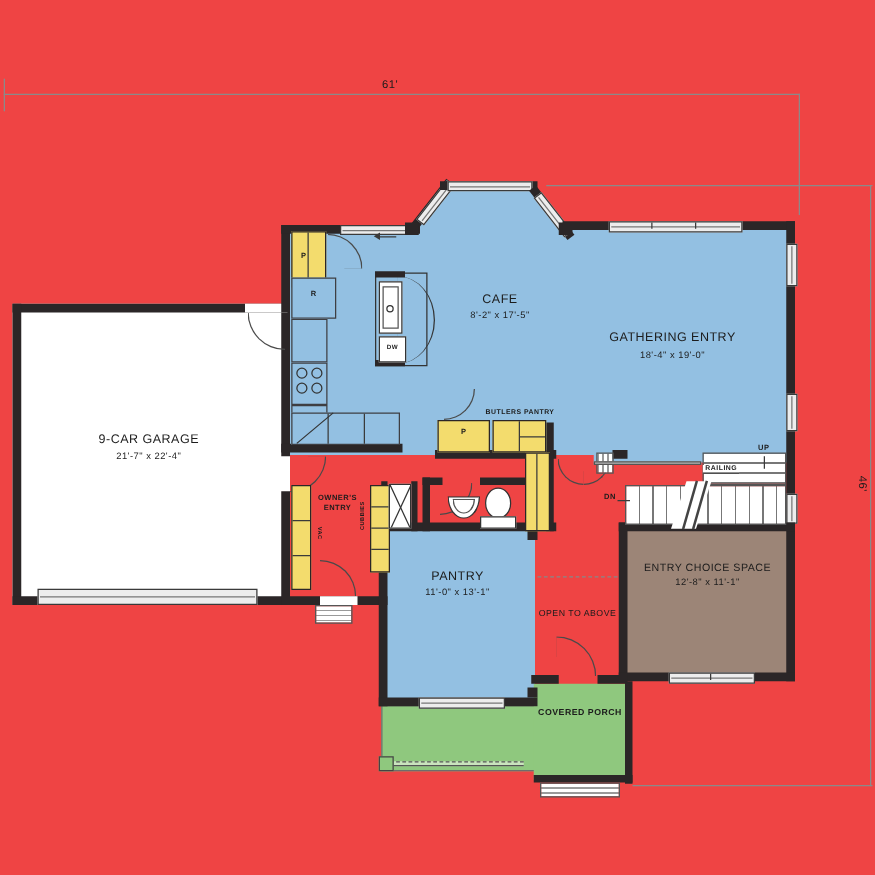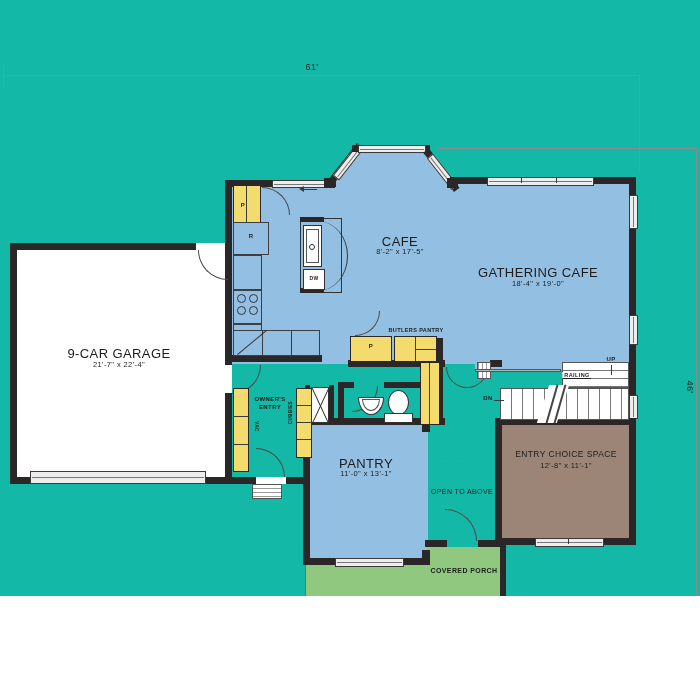--- a/index.html
+++ b/index.html
@@ -1,32 +1,32 @@
 <!DOCTYPE html>
 <html><head>
 <meta charset="utf-8">
 <style>
   html,body{margin:0;padding:0;background:#fff;}
-  #plan{position:relative;width:700px;height:596px;background:#14b8a6;overflow:hidden;
+  #plan{position:relative;width:700px;height:700px;background:#ef4444;overflow:hidden;
         font-family:"Liberation Sans",sans-serif;color:#1c1c1c;}
   .abs{position:absolute;box-sizing:border-box;}
   .wall{position:absolute;background:#2b2627;}
   .thin{position:absolute;background:#8a8a8a;}
   .win{position:absolute;background:#ededed;border:1px solid #3a3a3a;}
   .win::after{content:"";position:absolute;left:1px;right:1px;top:45%;height:1px;background:#777;}
   .win-v{position:absolute;background:#ededed;border:1px solid #3a3a3a;}
   .win-v::after{content:"";position:absolute;top:1px;bottom:1px;left:45%;width:1px;background:#777;}
   .yellow{position:absolute;background:#f3dc6d;border:1.3px solid #2b2627;box-sizing:border-box;}
   .cab{position:absolute;background:#93c0e2;border:1px solid #3e3e42;box-sizing:border-box;}
   .door{position:absolute;box-sizing:border-box;}
   .d-bl{border-left:1.3px solid #4a4a4a;border-bottom:1.3px solid #4a4a4a;border-bottom-left-radius:100%;}
   .d-br{border-right:1.3px solid #4a4a4a;border-bottom:1.3px solid #4a4a4a;border-bottom-right-radius:100%;}
   .d-tr{border-right:1.3px solid #4a4a4a;border-top:1.3px solid #4a4a4a;border-top-right-radius:100%;}
   .lbl{position:absolute;text-align:center;transform:translateX(-50%);white-space:nowrap;letter-spacing:.4px;}
-  .rname{font-size:13px;}
+  .rname{font-size:10px;}
   .rdims{font-size:7.5px;}
   .tiny{font-size:6px;font-weight:bold;}
   .micro{font-size:5.5px;font-weight:bold;}
   .dimtxt{font-size:9px;}
   .fixline{position:absolute;background:#3a3a3a;}
   .steps{position:absolute;border:1px solid #555;background:repeating-linear-gradient(180deg,#fff 0 3px,#9a9a9a 3px 4px);}
 </style>
 </head>
 <body>
 
@@ -206,21 +206,21 @@
   <div class="abs" style="left:303px;top:605px;width:12px;height:12px;border:1px solid #444;background:#8fc87e;"></div>
   <div class="steps" style="left:432px;top:626px;width:62px;height:10px;"></div>
   <div class="lbl" style="left:464px;top:567px;font-size:7px;font-weight:bold;">COVERED PORCH</div>
 
   <div class="lbl rname" style="left:119px;top:346px;">9-CAR GARAGE</div>
   <div class="lbl rdims" style="left:119px;top:360px;">21'-7" x 22'-4"</div>
 
   <div class="lbl rname" style="left:400px;top:234px;">CAFE</div>
   <div class="lbl rdims" style="left:400px;top:247px;">8'-2" x 17'-5"</div>
 
-  <div class="lbl rname" style="left:538px;top:265px;">GATHERING CAFE</div>
+  <div class="lbl rname" style="left:538px;top:265px;">GATHERING ENTRY</div>
   <div class="lbl rdims" style="left:538px;top:279px;">18'-4" x 19'-0"</div>
 
   <div class="lbl rname" style="left:366px;top:456px;">PANTRY</div>
   <div class="lbl rdims" style="left:366px;top:469px;">11'-0" x 13'-1"</div>
 
   <div class="lbl" style="left:566px;top:449px;font-size:8.5px;">ENTRY CHOICE SPACE</div>
   <div class="lbl rdims" style="left:566px;top:461px;">12'-8" x 11'-1"</div>
 
 </div>
 

